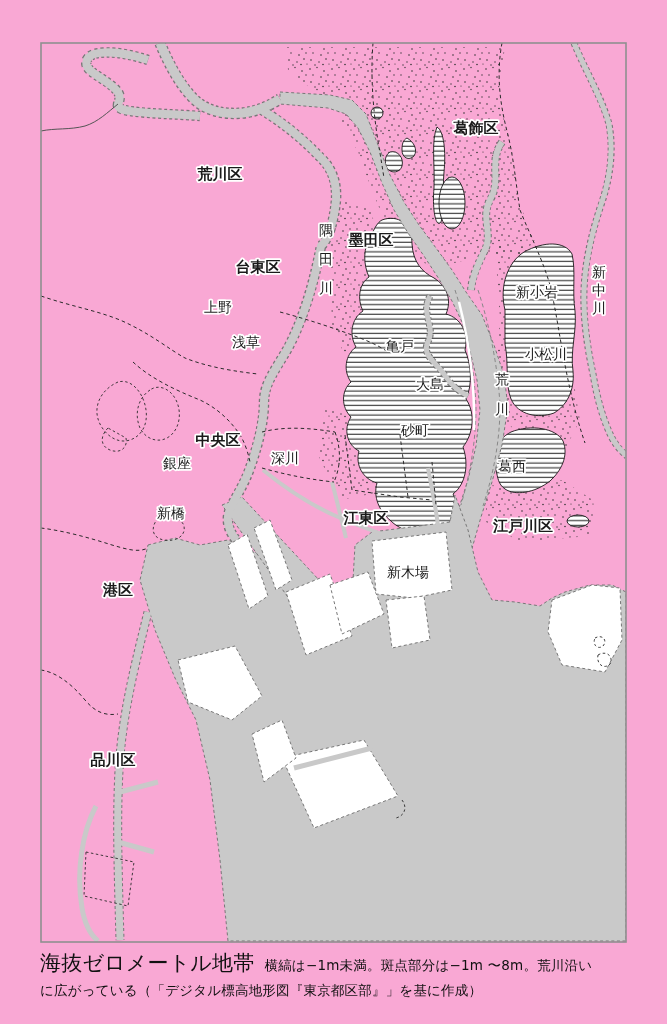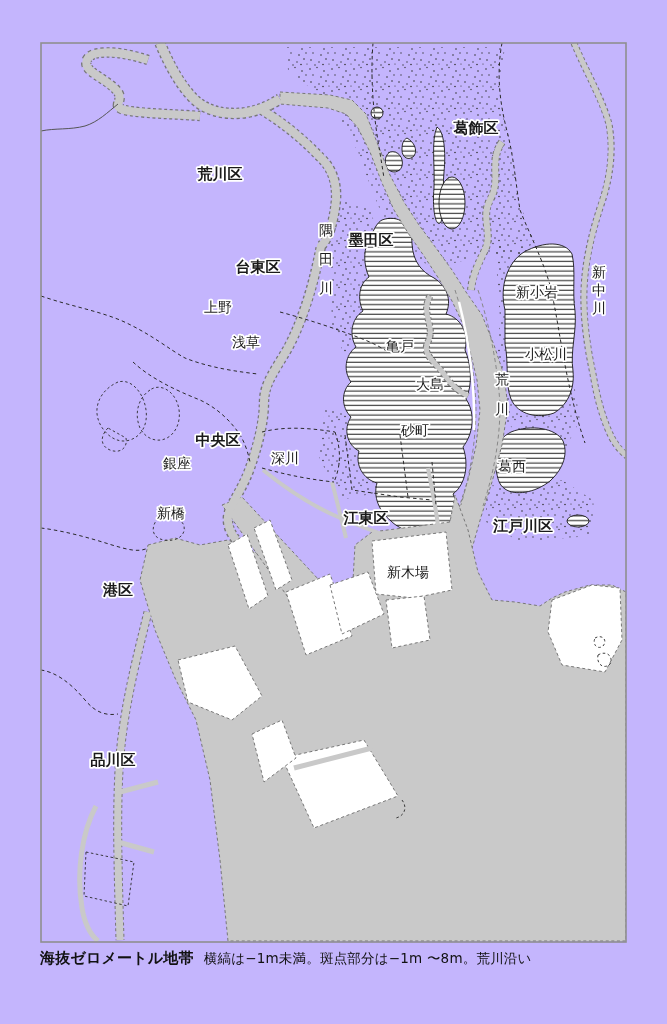--- a/index.html
+++ b/index.html
@@ -1,16 +1,16 @@
 <!DOCTYPE html>
 <html style="--water: #c9c9c9; --ink: #1a1a1a; --boundary: #2a2a2a; --frame: #8f8f8f; --halo: #ffffff;"><head>
 <meta charset="utf-8">
 <style>
   html,body{margin:0;padding:0;background:#fff;}
-  .page{position:relative;width:667px;height:1024px;background:#c4b5fd;overflow:hidden;
+  .page{position:relative;width:667px;height:1024px;background:#f9a8d4;overflow:hidden;
         font-family:"DejaVu Sans",sans-serif;}
   svg text{font-family:"DejaVu Sans",sans-serif;}
 
   
   .frame{fill:none;stroke:var(--frame,#8f8f8f);stroke-width:1.6;}
   .water-poly{fill:var(--water,#c9c9c9);stroke:#777;stroke-width:1;stroke-dasharray:3 2.6;}
   .island{fill:#fff;stroke:#777;stroke-width:1;stroke-dasharray:3 2.6;}
   .redge{fill:none;stroke:#777;stroke-dasharray:3 2.6;}
   .rfill{fill:none;stroke:var(--water,#c9c9c9);}
   .canal{fill:none;stroke:var(--water,#c9c9c9);}
@@ -21,21 +21,21 @@
   .sline{fill:none;stroke:#555;stroke-width:1;}
   .hatchzone{fill:url(#hatch);stroke:#1a1a1a;stroke-width:.9;}
   .stipzone{fill:url(#stipple);stroke:none;}
   .maplabel{fill:var(--ink,#1a1a1a);stroke:var(--halo,#ffffff);stroke-width:3.5px;
             paint-order:stroke;stroke-linejoin:round;text-anchor:middle;}
   .maplabel.bold{font-weight:bold;}
 
   
   .caption{position:absolute;left:40px;top:947px;width:596px;color:#111;
            font-size:13.5px;line-height:1.55;letter-spacing:.2px;}
-  .cap-title{font-weight:bold;font-size:15px;margin-right:10px;}
+  .cap-title{font-weight:normal;font-size:21px;margin-right:10px;}
 </style>
 </head>
 <body>
 
 <div class="page">
 
 <svg width="667" height="1024" viewBox="0 0 667 1024">
   <defs>
     <pattern id="hatch" width="8" height="4.8" patternUnits="userSpaceOnUse">
       <rect width="8" height="4.8" fill="#ffffff"></rect>
@@ -196,15 +196,16 @@
           <text class="maplabel bold" font-size="15" x="118" y="595">港区</text>
           <text class="maplabel bold" font-size="15" x="113" y="765">品川区</text>
         </g>
   </g>
 
   <rect class="frame" x="41" y="43" width="585" height="899"></rect>
 </svg>
 
 <div class="caption">
   <span class="cap-title">海抜ゼロメートル地帯</span><span>横縞は−1m未満。斑点部分は−1m 〜8m。荒川沿い</span><br>
+  <span>に広がっている（「デジタル標高地形図『東京都区部』」を基に作成）</span>
 </div>
 
 </div>
 
 </body></html>

